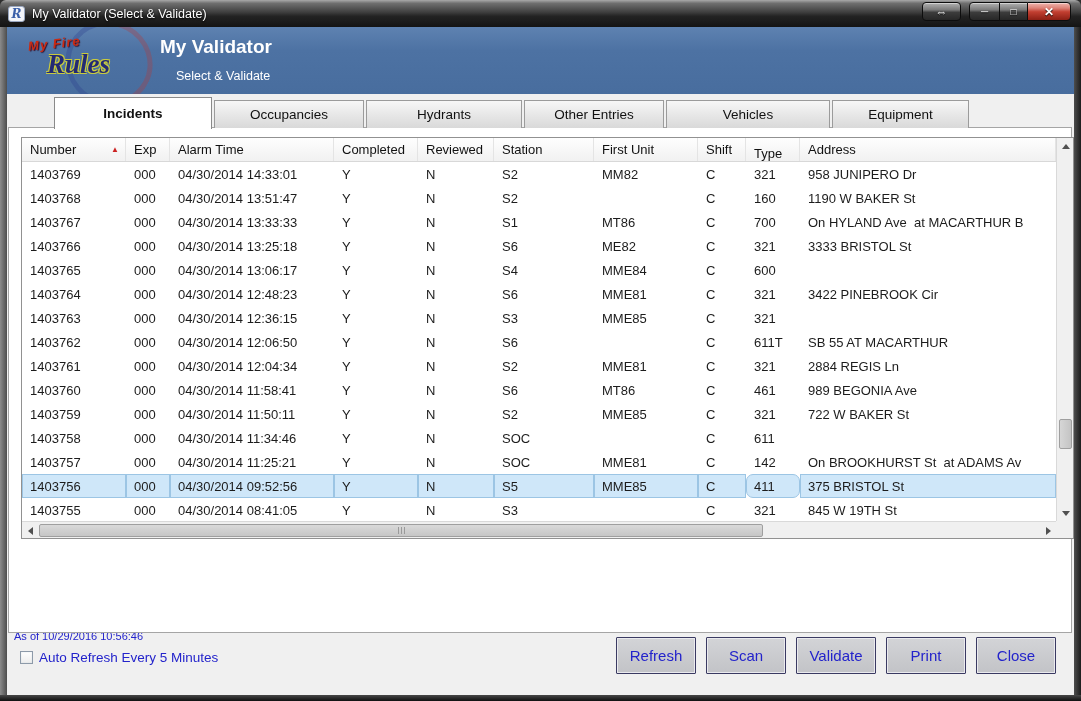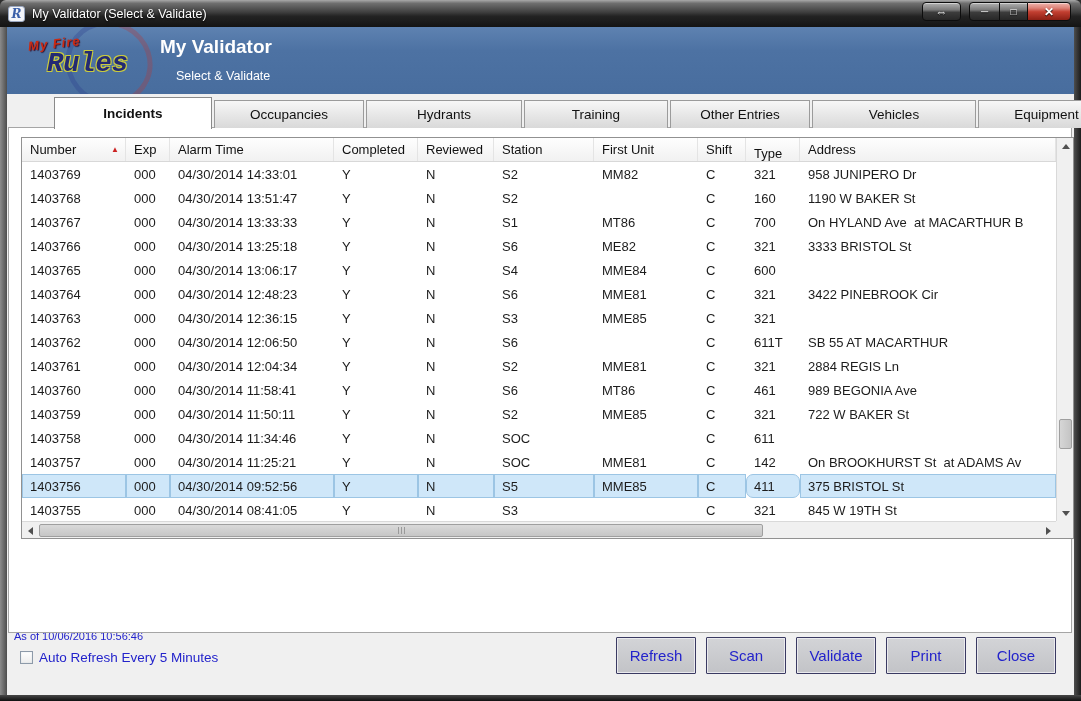--- a/index.html
+++ b/index.html
@@ -34,21 +34,21 @@
 
   
   .banner{position:absolute;left:7px;top:27px;width:1067px;height:67px;
     background:linear-gradient(180deg,#5e82b1 0%,#4d72a3 35%,#486d9e 100%);overflow:hidden;}
   .logo{position:absolute;left:0;top:0;width:160px;height:67px;}
   .logo-swirl{position:absolute;left:58px;top:-6px;width:78px;height:74px;border-radius:50%;
     border:5px solid transparent;border-top-color:#b23a3a;border-right-color:#b23a3a;
     border-bottom-color:#2d3f8e;border-left-color:#2d3f8e;opacity:.32;transform:rotate(28deg);}
   .logo-top{position:absolute;left:21px;top:9px;color:#cc2a12;font-weight:bold;font-style:italic;
     font-size:13px;letter-spacing:1px;transform:rotate(-6deg);text-shadow:1px 1px 1px #33122e;}
-  .logo-script{position:absolute;left:40px;top:22px;font-family:Liberation Mono, monospace;font-style:italic;
+  .logo-script{position:absolute;left:40px;top:22px;font-family:Liberation Serif, serif;font-style:italic;
     font-weight:bold;font-size:27px;color:#232a74;
     text-shadow:1px 1px 0 #c9cb3e,-1px -1px 0 #c9cb3e,1px -1px 0 #c9cb3e,-1px 1px 0 #c9cb3e;}
   .banner-title{position:absolute;left:153px;top:9px;color:#fff;font-size:19px;font-weight:bold;}
   .banner-sub{position:absolute;left:169px;top:42px;color:#fff;font-size:12.5px;}
 
   
   .client{position:absolute;left:7px;top:94px;width:1067px;height:601px;background:#f0f0f0;}
 
   
   .tabbar{position:absolute;left:3px;top:3px;width:1061px;height:31px;display:flex;gap:2px;
@@ -157,21 +157,20 @@
     <div class="banner-title">My Validator</div>
     <div class="banner-sub">Select &amp; Validate</div>
   </div>
 
   <div class="client">
 
     <div class="tabbar" id="tabbar">
         <div class="tab active" style="width: 158px;">Incidents</div>
         <div class="tab" style="width: 150px;">Occupancies</div>
         <div class="tab" style="width: 156px;">Hydrants</div>
-        <div class="tab" style="width: 144px;">Training</div>
         <div class="tab" style="width: 140px;">Other Entries</div>
         <div class="tab" style="width: 164px;">Vehicles</div>
         <div class="tab" style="width: 137px;">Equipment</div>
       </div>
 
     <div class="panel"></div>
 
     <div class="grid">
       <div class="grid-header" id="grid-header">
           <div class="hcell" style="width: 104px;"><span>Number</span><span class="sort-arrow">▲</span></div>
@@ -428,21 +427,21 @@
 
     <span class="filter-label" style="left:838px;top:457px;">Shifts</span>
     <div class="combo" style="left:886px;top:454px;width:48px;">
       <span class="combo-val">ALL</span>
       <span class="combo-arrow"></span>
     </div>
 
     <span class="checkbox small" style="left:483px;top:482px;"></span>
     <span class="chk-label small" style="left:501px;top:482px;">Show "blank" stations, first units &amp; shifts</span>
 
-    <span class="as-of">As of 10/06/2016 10:56:46</span>
+    <span class="as-of">As of 10/29/2016 10:56:46</span>
     <span class="checkbox" style="left:13px;top:557px;"></span>
     <span class="auto-label">Auto Refresh Every 5 Minutes</span>
 
     <div class="footer-buttons" id="footer-buttons">
         <div class="fbtn">Refresh</div>
         <div class="fbtn">Scan</div>
         <div class="fbtn">Validate</div>
         <div class="fbtn">Print</div>
         <div class="fbtn">Close</div>
       </div>

